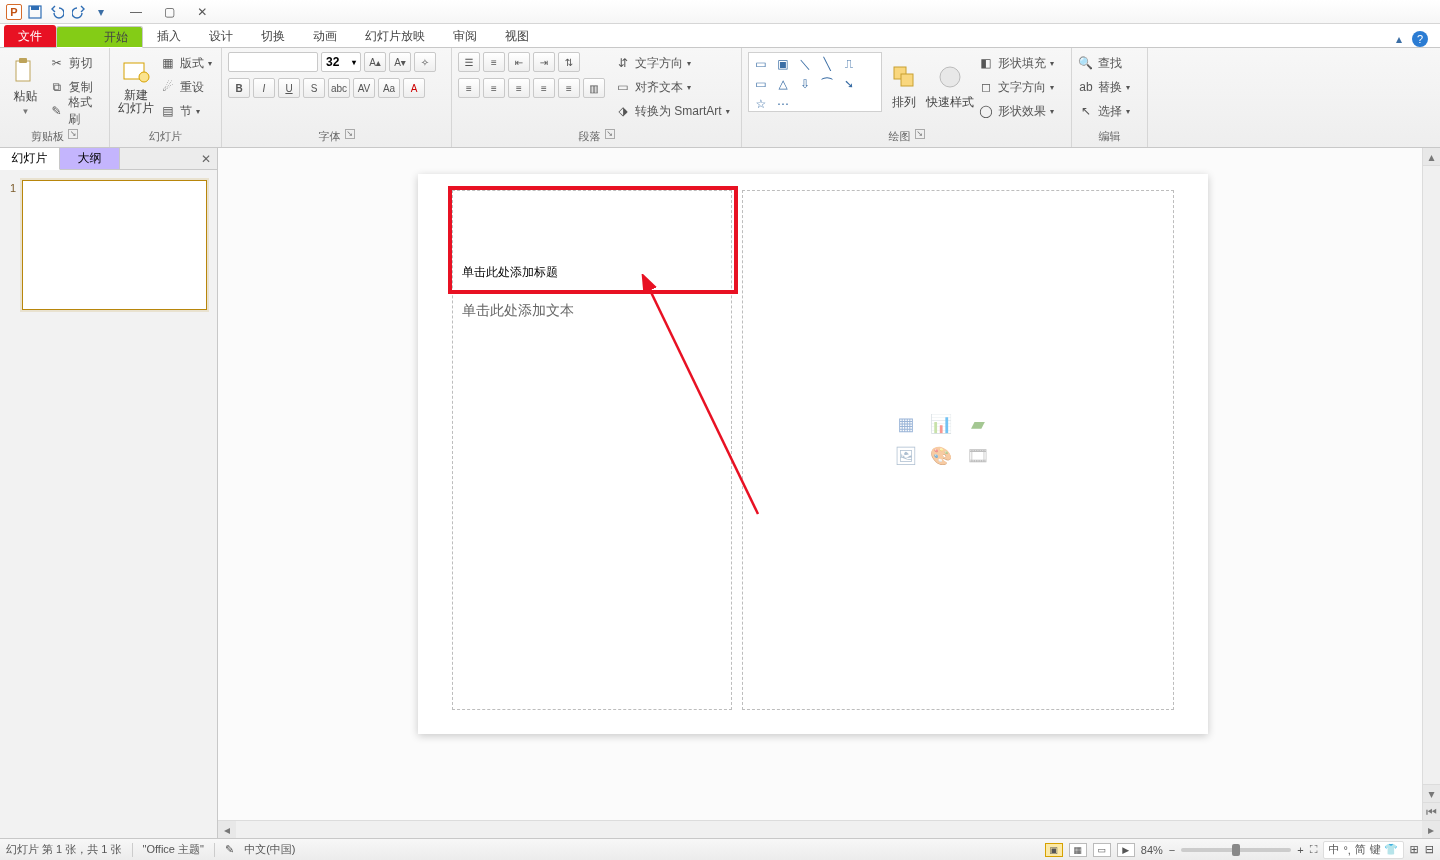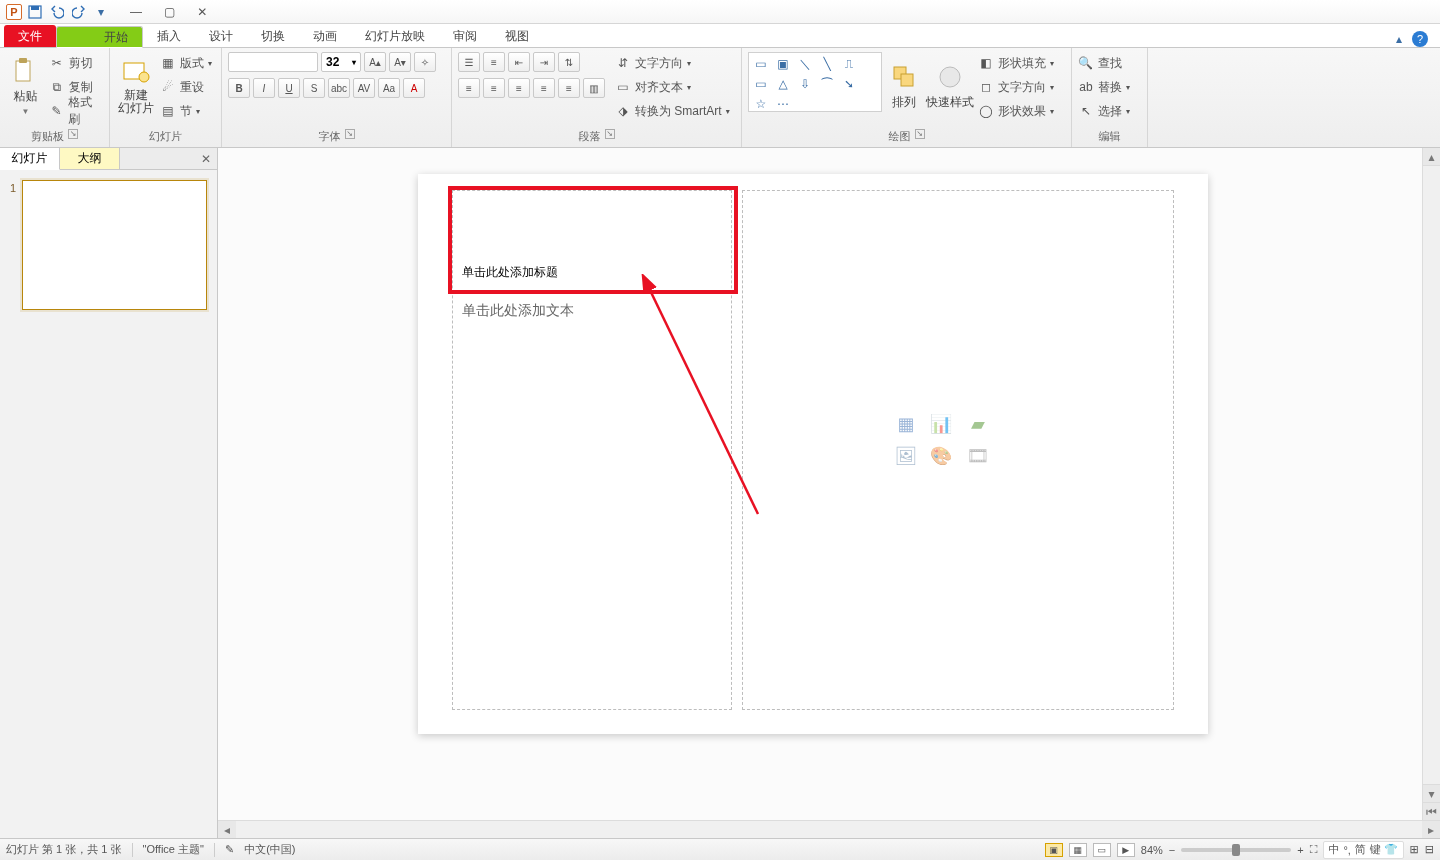--- a/index.html
+++ b/index.html
@@ -37,21 +37,21 @@
   .font-combo { width:90px; height:20px; border:1px solid #c9c9c9; background:#fff; border-radius:2px;}
   .size-combo { width:40px; height:20px; border:1px solid #c9c9c9; background:#fff; border-radius:2px; display:flex;align-items:center; padding:0 4px;font-weight:bold;}
   .row { display:flex; align-items:center; gap:3px;}
   .shape-gal { width: 134px; height: 60px; border:1px solid #d0d0d0; background:#fff; display:flex; flex-wrap:wrap; padding:4px; gap:6px;}
   .shape-gal span { width:16px; height:14px; color:#3b6ea5; display:flex;align-items:center;justify-content:center; font-size:12px;}
 
   
   .workspace { display:flex; height: calc(860px - 24px - 24px - 100px - 22px); }
   .left-pane { width: 218px; background:#f2f2f2; border-right:1px solid #c8c8c8; display:flex; flex-direction:column;}
   .left-tabs { height:22px; display:flex; border-bottom:1px solid #c8c8c8; background:#ececec;}
-  .left-tabs .lt { flex:0 0 60px; display:flex;align-items:center;justify-content:center; border-right:1px solid #c8c8c8; background:#fef9c3;}
+  .left-tabs .lt { flex:0 0 60px; display:flex;align-items:center;justify-content:center; border-right:1px solid #c8c8c8; background:#c4b5fd;}
   .left-tabs .lt.active { background:#fff; border-bottom:1px solid #fff; margin-bottom:-1px;}
   .left-tabs .lt-close { margin-left:auto; width:22px; display:flex;align-items:center;justify-content:center; color:#666;}
   .thumb-wrap { padding:10px; }
   .thumb { display:flex; gap:6px; }
   .thumb .num { color:#7a5b2a; font-size:11px; padding-top:2px;}
   .thumb .mini { width:190px; height:130px; background:#fff; border:1px solid #b8860b; box-shadow:0 0 0 2px rgba(184,134,11,.15);}
 
   
   .editor { flex:1; background:#fbfbfb; position:relative; overflow:hidden;}
   .slide { position:absolute; left:200px; top:26px; width:790px; height:560px; background:#fff; box-shadow:0 2px 8px rgba(0,0,0,.2);}

